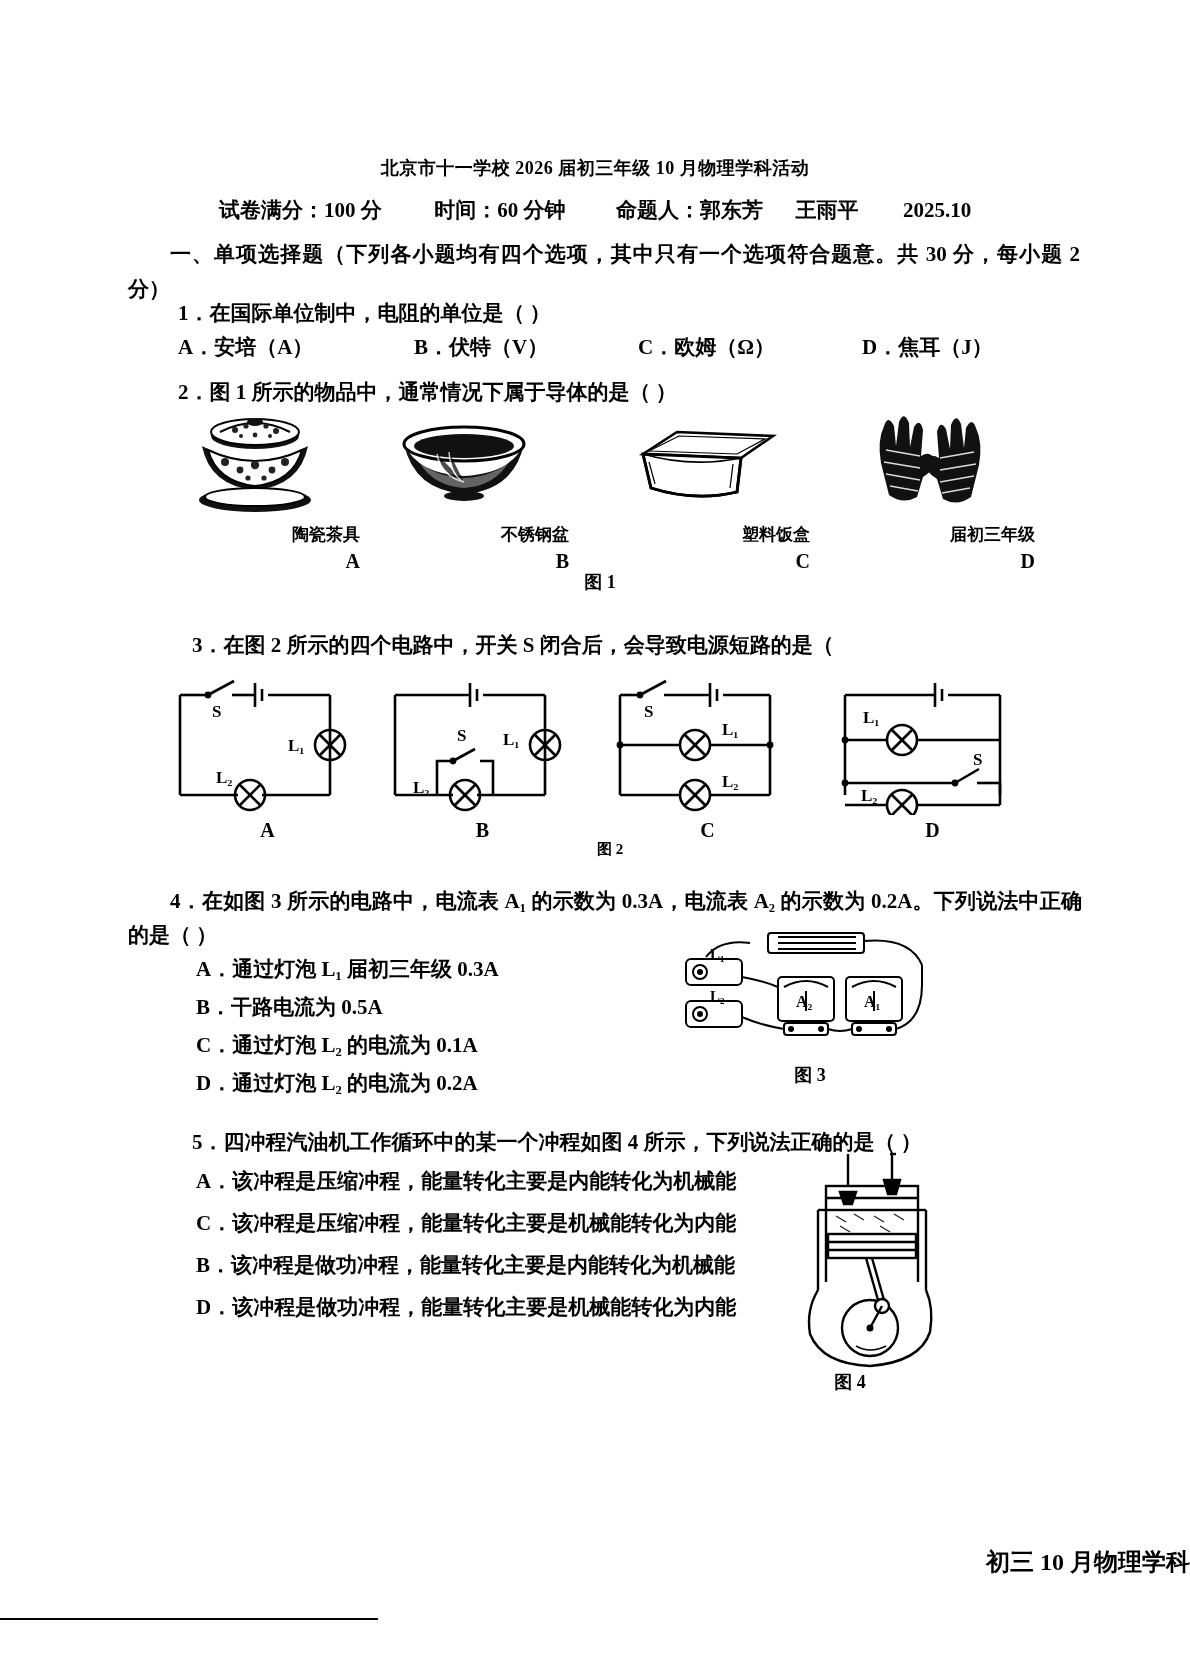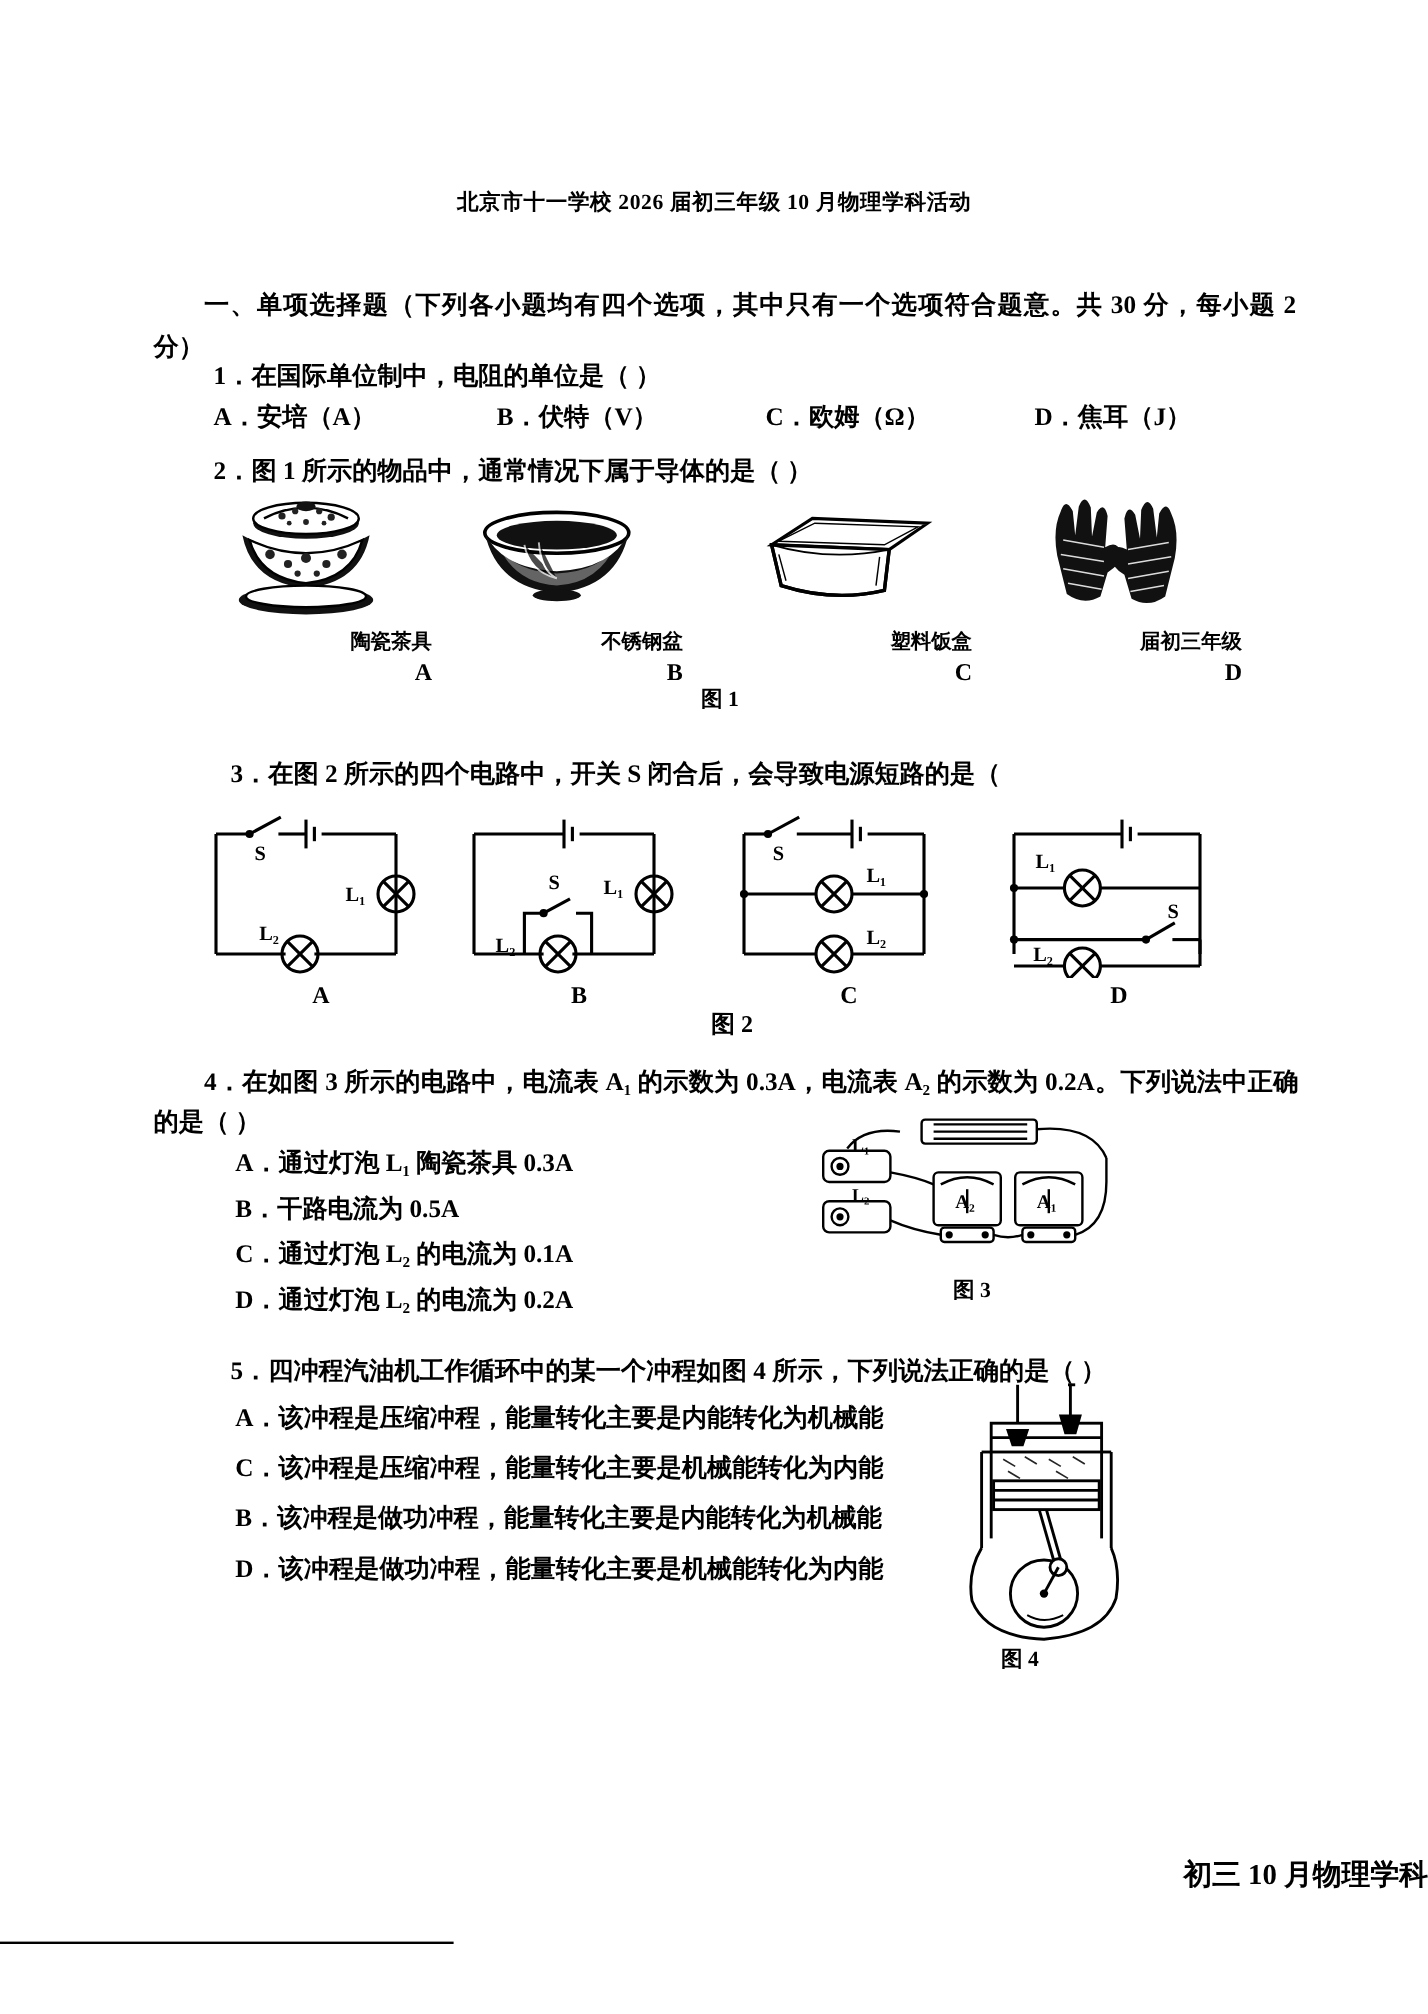--- a/index.html
+++ b/index.html
@@ -61,21 +61,21 @@
   .fig1-item .art{height:110px;display:flex;align-items:flex-end;justify-content:center;}
   .fig1-item .cap{font-size:17px;font-weight:bold;margin-top:8px;}
   .fig1-item .ltr{font-size:20px;font-weight:bold;margin-top:4px;}
   .fig1-label{position:absolute;top:165px;left:0;right:0;text-align:center;font-size:18px;font-weight:bold;}
 
   
   #q3{top:628px;left:192px;}
   .fig2-wrap{position:absolute;top:665px;left:150px;width:920px;height:195px;}
   .fig2-cell{position:absolute;width:215px;}
   .fig2-cell .ltr{text-align:center;font-size:20px;font-weight:bold;margin-top:4px;}
-  .fig2-label{position:absolute;top:175px;left:0;right:0;text-align:center;font-size:20px;font-weight:bold;}
+  .fig2-label{position:absolute;top:175px;left:0;right:0;text-align:center;font-size:15px;font-weight:bold;}
 
   
   #q4{top:884px;left:128px;right:108px;text-indent:42px;text-align:justify;}
   #q4opts{position:absolute;top:950px;left:196px;font-size:21px;font-weight:bold;line-height:38px;}
   .fig3-wrap{position:absolute;top:925px;left:660px;width:400px;height:160px;}
   .fig3-label{position:absolute;top:138px;left:0;width:300px;text-align:center;font-size:18px;font-weight:bold;}
 
   
   #q5{top:1125px;left:192px;}
   #q5opts{position:absolute;top:1160px;left:196px;font-size:21px;font-weight:bold;line-height:42px;}
@@ -92,20 +92,31 @@
   }
   svg{display:block;}
 </style>
 </head>
 <body>
 
 <div class="page">
 
   <h1 class="doc-title">北京市十一学校 2026 届初三年级 10 月物理学科活动</h1>
 
+  <div class="doc-subtitle">
+    <span>试卷满分：100 分</span>
+    <span class="sub-gap1"></span>
+    <span>时间：60 分钟</span>
+    <span class="sub-gap2"></span>
+    <span>命题人：郭东芳</span>
+    <span class="sub-gap3"></span>
+    <span>王雨平</span>
+    <span class="sub-gap4"></span>
+    <span>2025.10</span>
+  </div>
 
   <div class="section-head">一、单项选择题（下列各小题均有四个选项，其中只有一个选项符合题意。共 30 分，每小题 2 分）</div>
 
   <div class="q" id="q1">
     <span class="qnum">1．</span><span>在国际单位制中，电阻的单位是（      ）</span>
   </div>
   <div id="q1opts">
     <span class="op a">A．安培（A）</span>
     <span class="op b">B．伏特（V）</span>
     <span class="op c">C．欧姆（Ω）</span>
@@ -350,21 +361,21 @@
       <div class="ltr">D</div>
     </div>
 
     <div class="fig2-label">图 2</div>
   </div>
 
   <div class="q" id="q4">
     <span class="qnum">4．</span><span>在如图 3 所示的电路中，电流表 A₁ 的示数为 0.3A，电流表 A₂ 的示数为 0.2A。下列说法中正确的是（      ）</span>
   </div>
   <div id="q4opts">
-    <div>A．通过灯泡 L₁ 陶瓷茶具 0.3A</div>
+    <div>A．通过灯泡 L₁ 届初三年级 0.3A</div>
     <div>B．干路电流为 0.5A</div>
     <div>C．通过灯泡 L₂ 的电流为 0.1A</div>
     <div>D．通过灯泡 L₂ 的电流为 0.2A</div>
   </div>
 
   <div class="fig3-wrap">
     <svg width="320" height="145" viewBox="0 0 320 145">
       <g stroke="#000" stroke-width="2" fill="none">
 
         <rect x="108" y="8" width="96" height="20" rx="3" fill="#fff"></rect>

